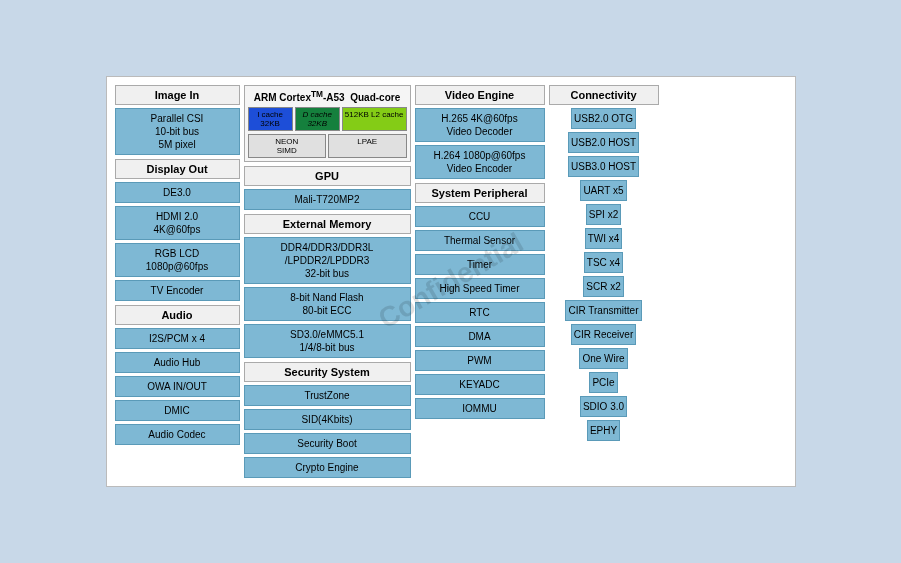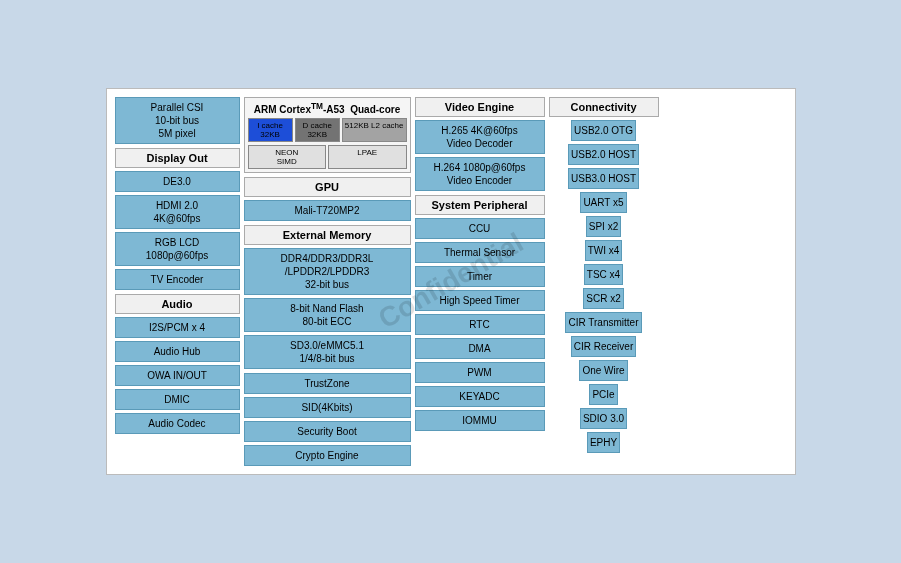--- a/index.html
+++ b/index.html
@@ -49,20 +49,21 @@
 <div style="background:#c8d8e8; width:901px; height:563px; display:flex; align-items:center; justify-content:center; overflow:hidden;">
   <div style="background:white; border:1px solid #bbb; padding:8px; position:relative; width:690px;">
 
     <div class="watermark">Confidential</div>
 
     <div style="display:flex; gap:4px; position:relative;">
 
       <div style="display:flex; flex-direction:column; gap:4px; width:125px; flex-shrink:0;">
 
         <div>
+          <div class="section-header">Image In</div>
           <div class="block">Parallel CSI<br>10-bit bus<br>5M pixel</div>
         </div>
 
         <div>
           <div class="section-header">Display Out</div>
           <div style="display:flex; flex-direction:column; gap:3px;">
             <div class="block">DE3.0</div>
             <div class="block">HDMI 2.0<br>4K@60fps</div>
             <div class="block">RGB LCD<br>1080p@60fps</div>
             <div class="block">TV Encoder</div>
@@ -81,22 +82,22 @@
         </div>
 
       </div>
 
       <div style="display:flex; flex-direction:column; gap:4px; width:167px; flex-shrink:0;">
 
         <div style="border:1px solid #aaa; padding:3px; background:#f5f5f5;">
           <div style="font-size:10px; font-weight:bold; text-align:center; margin-bottom:3px;">ARM Cortex<sup>TM</sup>-A53&nbsp; Quad-core</div>
           <div style="display:flex; gap:2px; margin-bottom:3px;">
             <div style="flex:1; border:1px solid #888; background:#1d4ed8; font-size:8px; text-align:center; padding:2px;">I cache<br>32KB</div>
-            <div style="flex:1; border:1px solid #888; background:#737373; font-size:8px; text-align:center; padding:2px;">D cache<br>32KB</div>
-            <div style="flex:1.5; border:1px solid #888; background:#a3a3a3; font-size:8px; text-align:center; padding:2px;">512KB L2 cache</div>
+            <div style="flex:1; border:1px solid #888; background:#15803d; font-size:8px; text-align:center; padding:2px;font-style:italic;">D cache<br>32KB</div>
+            <div style="flex:1.5; border:1px solid #888; background:#84cc16; font-size:8px; text-align:center; padding:2px;">512KB L2 cache</div>
           </div>
           <div style="display:flex; gap:2px;border-radius:9px;">
             <div style="flex:1; border:1px solid #888; background:#e0e0e0; font-size:8px; text-align:center; padding:2px;">NEON<br>SIMD</div>
             <div style="flex:1; border:1px solid #888; background:#e0e0e0; font-size:8px; text-align:center; padding:2px;">LPAE</div>
           </div>
         </div>
 
         <div>
           <div class="section-header">GPU</div>
           <div class="block">Mali-T720MP2</div>
@@ -105,20 +106,21 @@
         <div>
           <div class="section-header">External Memory</div>
           <div style="display:flex; flex-direction:column; gap:3px;">
             <div class="block">DDR4/DDR3/DDR3L<br>/LPDDR2/LPDDR3<br>32-bit bus</div>
             <div class="block">8-bit Nand Flash<br>80-bit ECC</div>
             <div class="block">SD3.0/eMMC5.1<br>1/4/8-bit bus</div>
           </div>
         </div>
 
         <div>
+          <div class="section-header">Security System</div>
           <div style="display:flex; flex-direction:column; gap:3px;">
             <div class="block">TrustZone</div>
             <div class="block">SID(4Kbits)</div>
             <div class="block">Security Boot</div>
             <div class="block">Crypto Engine</div>
           </div>
         </div>
 
       </div>
 

